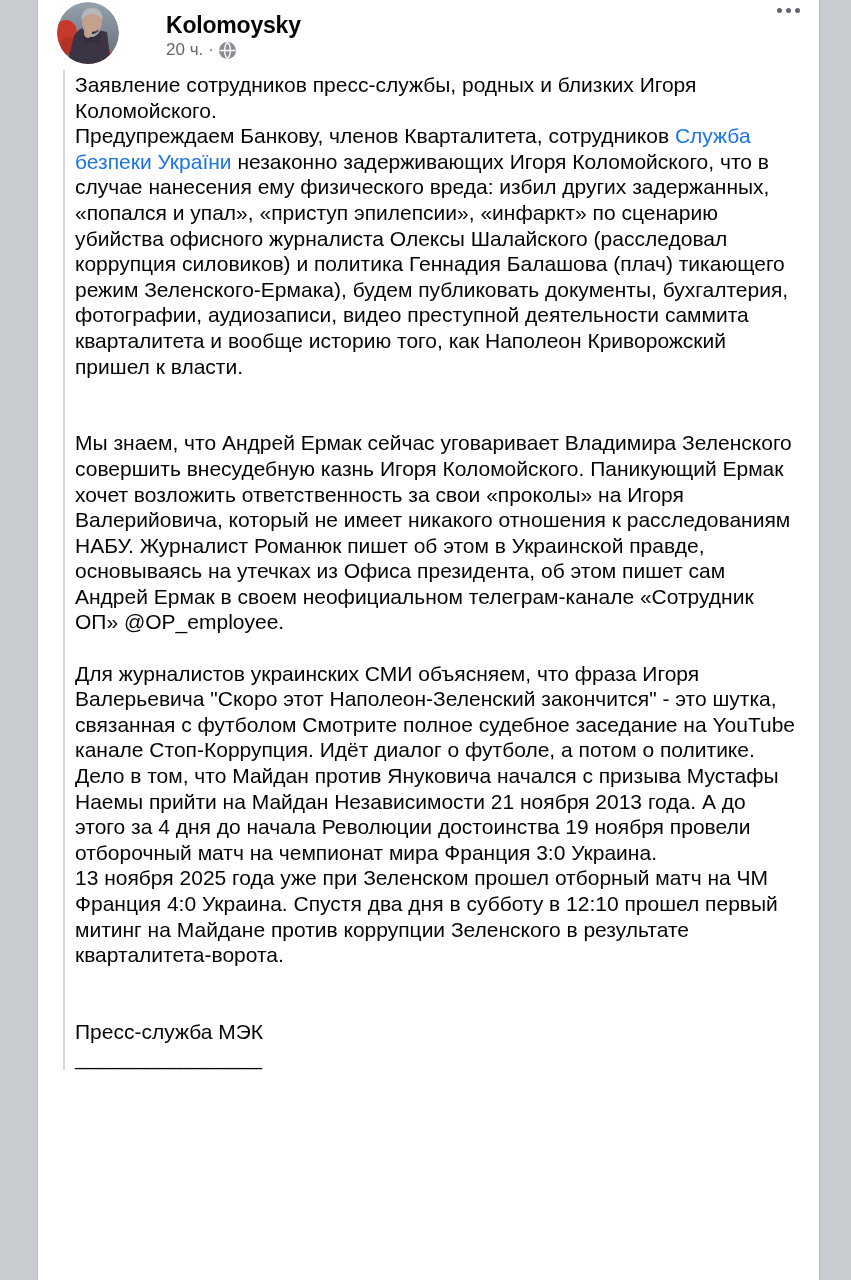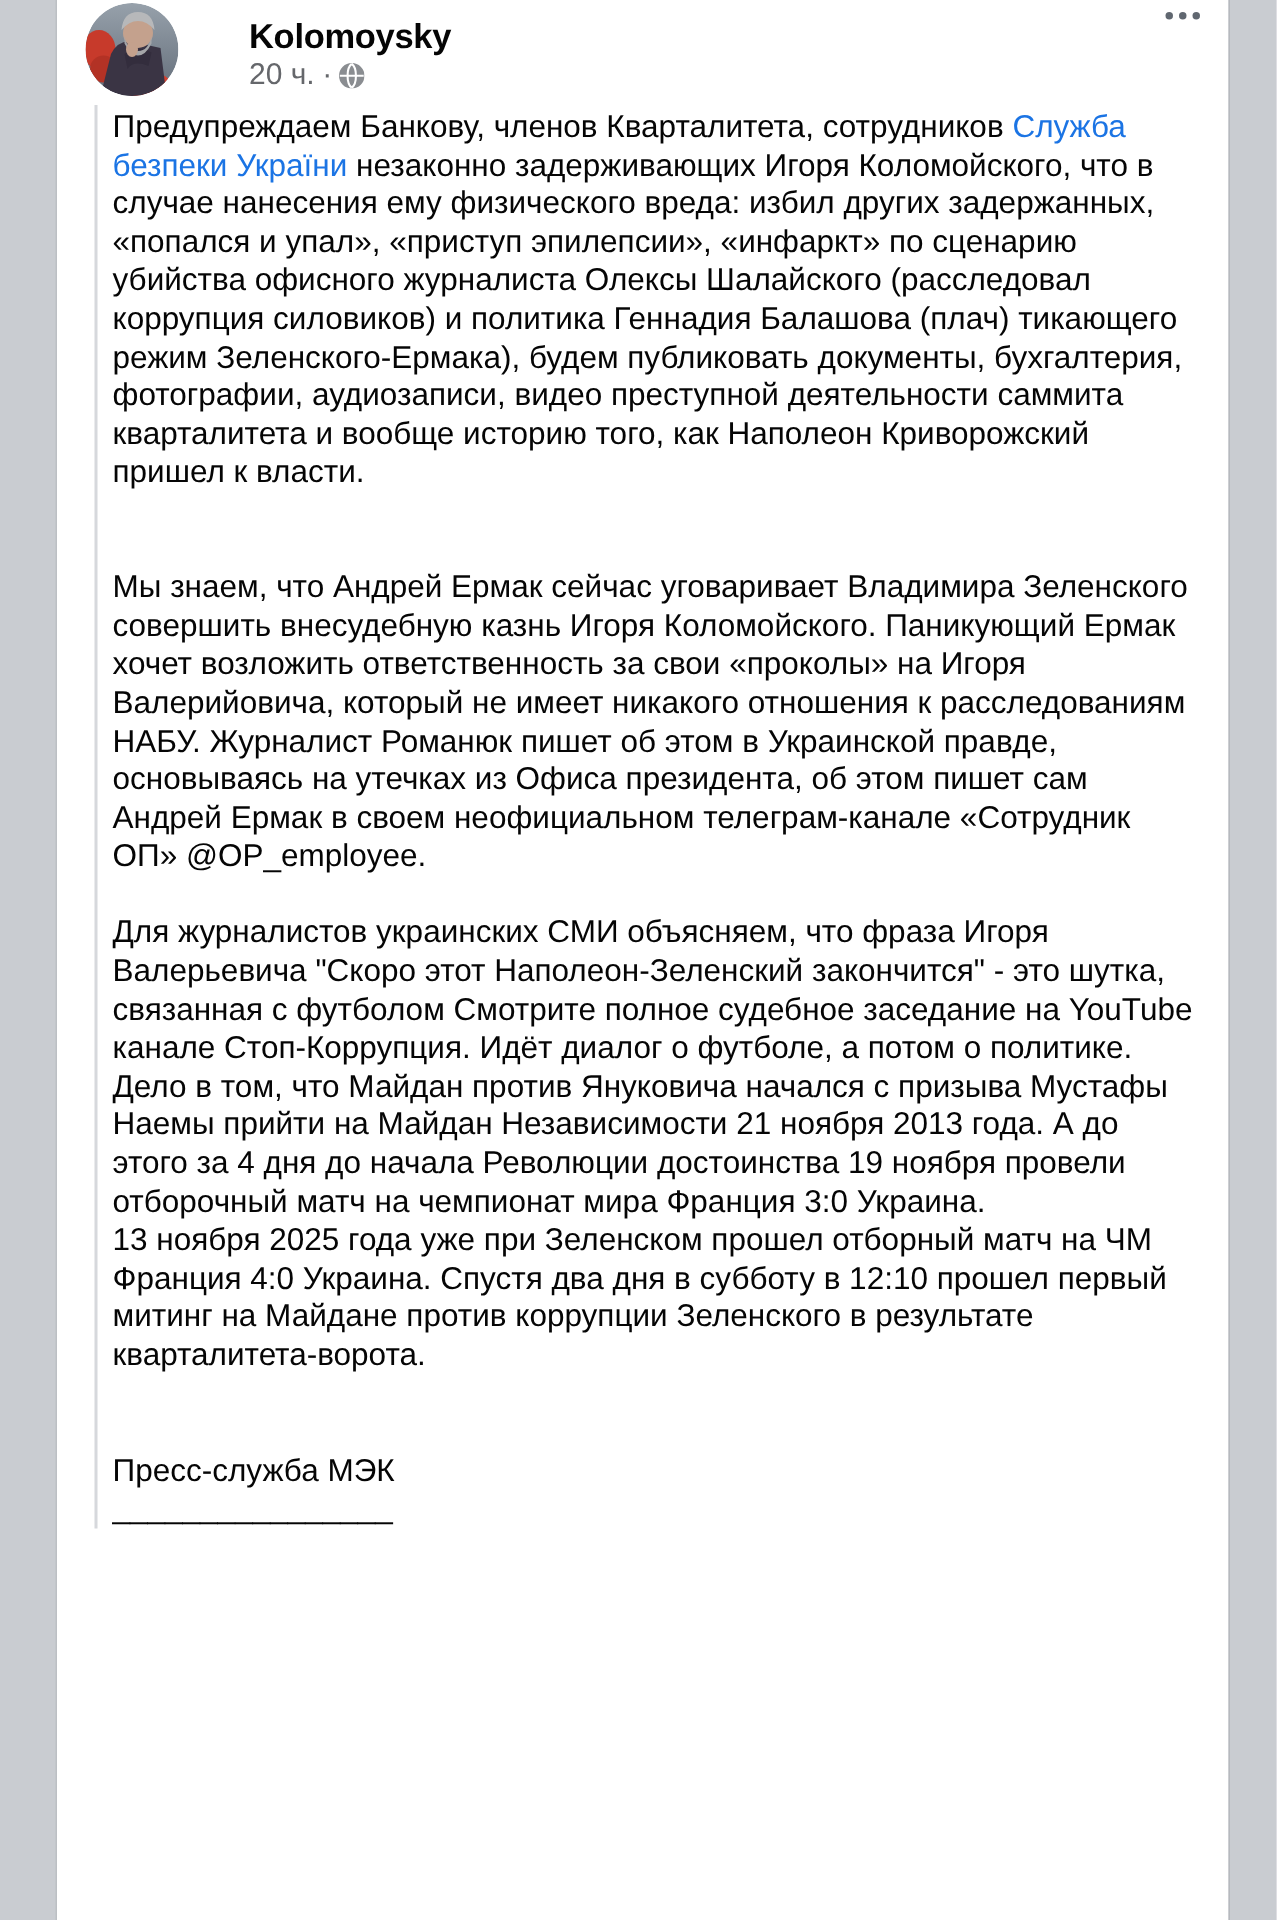--- a/index.html
+++ b/index.html
@@ -23,21 +23,21 @@
     cursor:pointer;
   }
   .avatar svg{display:block;width:62px;height:62px;}
   .header-info{margin-left:14px;padding-top:6px;}
   .author{
     font-size:23px;font-weight:700;color:#050505;letter-spacing:-0.2px;
     line-height:26px;cursor:pointer;
   }
   .meta{
     display:flex;align-items:center;gap:5px;margin-top:2px;
-    font-size:20px;color:#65676b;
+    font-size:17px;color:#65676b;
   }
   .meta .globe{width:17px;height:17px;display:inline-block;}
   .menu-btn{
     position:absolute;top:2px;right:16px;display:flex;gap:4px;
     padding:6px 4px;cursor:pointer;
   }
   .menu-btn i{width:5px;height:5px;border-radius:50%;background:#606770;display:block;}
   
   .post-quote{
     margin:6px 0 0 26px;
@@ -100,20 +100,21 @@
     </div>
     <div class="menu-btn">
       <i></i>
       <i></i>
       <i></i>
     </div>
   </div>
 
   <div class="post-quote">
     <div id="paras">
+        <div class="para"><span>Заявление сотрудников пресс-службы, родных и близких Игоря Коломойского.</span></div>
         <div class="para"><span>Предупреждаем Банкову, членов Кварталитета, сотрудников </span><a class="post-link" href="#">Служба безпеки України</a><span> незаконно задерживающих Игоря Коломойского, что в случае нанесения ему физического вреда: избил других задержанных, «попался и упал», «приступ эпилепсии», «инфаркт» по сценарию убийства офисного журналиста Олексы Шалайского (расследовал коррупция силовиков) и политика Геннадия Балашова (плач) тикающего режим Зеленского-Ермака), будем публиковать документы, бухгалтерия, фотографии, аудиозаписи, видео преступной деятельности саммита кварталитета и вообще историю того, как Наполеон Криворожский пришел к власти.</span></div>
         <div class="para">&nbsp;</div>
         <div class="para">&nbsp;</div>
         <div class="para"><span>Мы знаем, что Андрей Ермак сейчас уговаривает Владимира Зеленского совершить внесудебную казнь Игоря Коломойского. Паникующий Ермак хочет возложить ответственность за свои «проколы» на Игоря Валерийовича, который не имеет никакого отношения к расследованиям НАБУ. Журналист Романюк пишет об этом в Украинской правде, основываясь на утечках из Офиса президента, об этом пишет сам Андрей Ермак в своем неофициальном телеграм-канале «Сотрудник ОП» @OP_employee.</span></div>
         <div class="para">&nbsp;</div>
         <div class="para"><span>Для журналистов украинских СМИ объясняем, что фраза Игоря Валерьевича "Скоро этот Наполеон-Зеленский закончится" - это шутка, связанная с футболом Смотрите полное судебное заседание на YouTube канале Стоп-Коррупция. Идёт диалог о футболе, а потом о политике.</span></div>
         <div class="para"><span>Дело в том, что Майдан против Януковича начался с призыва Мустафы Наемы прийти на Майдан Независимости 21 ноября 2013 года. А до этого за 4 дня до начала Революции достоинства 19 ноября провели отборочный матч на чемпионат мира Франция 3:0 Украина.</span></div>
         <div class="para"><span>13 ноября 2025 года уже при Зеленском прошел отборный матч на ЧМ Франция 4:0 Украина. Спустя два дня в субботу в 12:10 прошел первый митинг на Майдане против коррупции Зеленского в результате кварталитета-ворота.</span></div>
         <div class="para">&nbsp;</div>
         <div class="para">&nbsp;</div>

